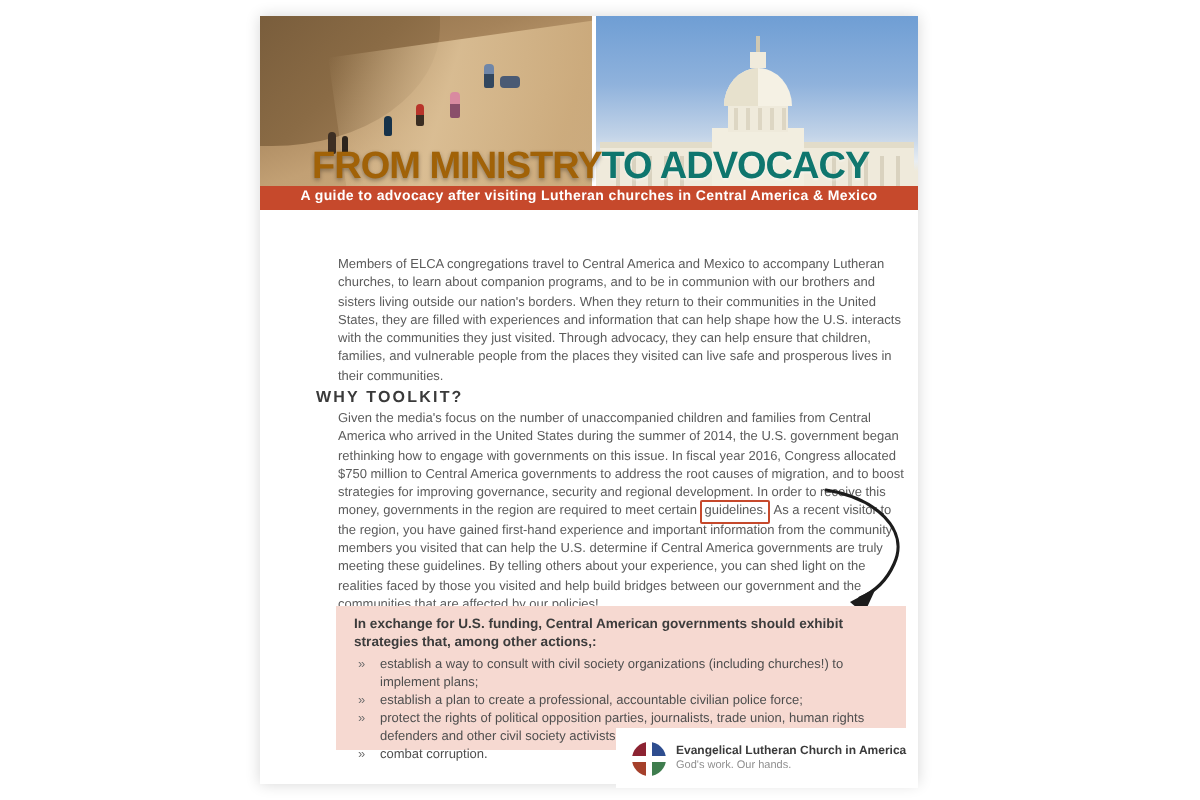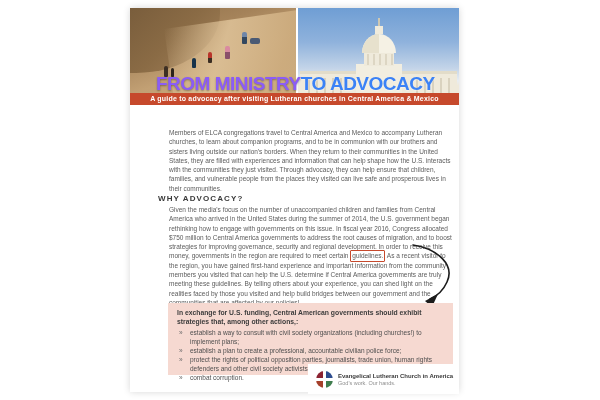--- a/index.html
+++ b/index.html
@@ -21,22 +21,22 @@
     transform:rotate(-8deg); }
   .fig { position:absolute; border-radius:2px 2px 1px 1px; }
   .photo-gap { position:absolute; left:166px; top:0; width:2px; height:97px; background:#ffffff; }
   .photo-right { position:absolute; left:168px; top:0; width:161px; height:97px;
     background:linear-gradient(180deg,#6f9ed4 0%,#8fb2dc 35%,#c3d4e8 62%,#e8edf2 75%,#efeadb 80%); overflow:hidden; }
 
   
   .title-row { position:absolute; left:26px; bottom:12px; white-space:nowrap;
     font-weight:bold; font-size:19px; letter-spacing:-.5px; line-height:1;
     text-shadow:0 1px 2px rgba(0,0,0,.35); }
-  .title-white { color:#8b5cf6; }
-  .title-red   { color:#3b82f6; text-shadow:0 1px 1px rgba(255,255,255,.4); }
+  .title-white { color:#a16207; }
+  .title-red   { color:#0f766e; text-shadow:0 1px 1px rgba(255,255,255,.4); }
   .banner { position:absolute; left:0; top:85px; width:329px; height:12px; background:#c6492c;
     color:#ffffff; font-weight:bold; font-size:7px; line-height:12px; text-align:center;
     letter-spacing:.2px; }
 
   
   .sec-heading { position:absolute; left:28px; color:#3a3a3a; font-weight:bold;
     font-size:8px; letter-spacing:1.1px; }
   .body-text { position:absolute; left:39px; width:283px; color:#5b5b5b;
     font-size:6.5px; line-height:9.3px; text-align:left; }
   .hl-box { display:inline-block; border:1px solid #c6492c; border-radius:1px;
@@ -117,21 +117,21 @@
         </svg>
       </div>
       <div class="title-row">
         <span class="title-white">FROM MINISTRY</span><span class="title-red">TO ADVOCACY</span>
       </div>
       <div class="banner">A guide to advocacy after visiting Lutheran churches in Central America &amp; Mexico</div>
     </div>
 
     <div class="body-text" style="top:120px;">Members of ELCA congregations travel to Central America and Mexico to accompany Lutheran churches, to learn about companion programs, and to be in communion with our brothers and sisters living outside our nation's borders. When they return to their communities in the United States, they are filled with experiences and information that can help shape how the U.S. interacts with the communities they just visited. Through advocacy, they can help ensure that children, families, and vulnerable people from the places they visited can live safe and prosperous lives in their communities.</div>
 
-    <div class="sec-heading" style="top:186px;">WHY ADVOCACY?</div>
+    <div class="sec-heading" style="top:186px;">WHY TOOLKIT?</div>
     <div class="body-text" style="top:197px;"><span>Given the media's focus on the number of unaccompanied children and families from Central America who arrived in the United States during the summer of 2014, the U.S. government began rethinking how to engage with governments on this issue. In fiscal year 2016, Congress allocated $750 million to Central America governments to address the root causes of migration, and to boost strategies for improving governance, security and regional development. In order to receive this money, governments in the region are required to meet certain </span><span class="hl-box">guidelines.</span><span> As a recent visitor to the region, you have gained first-hand experience and important information from the community members you visited that can help the U.S. determine if Central America governments are truly meeting these guidelines. By telling others about your experience, you can shed light on the realities faced by those you visited and help build bridges between our government and the communities that are affected by our policies!</span></div>
 
     <svg class="arrow-svg" viewBox="0 0 80 70">
       <path d="M33,7 C58,11 75,27 67,44 C63,53 57,58 50,61" fill="none" stroke="#1c1c1c" stroke-width="1.6" stroke-linecap="round"></path>
       <polygon points="45,63 58,56 52,69" fill="#1c1c1c"></polygon>
     </svg>
 
     <div class="callout">
       <div class="callout-heading">In exchange for U.S. funding, Central American governments should exhibit strategies that, among other actions,:</div>
       <ul class="callout-list">

